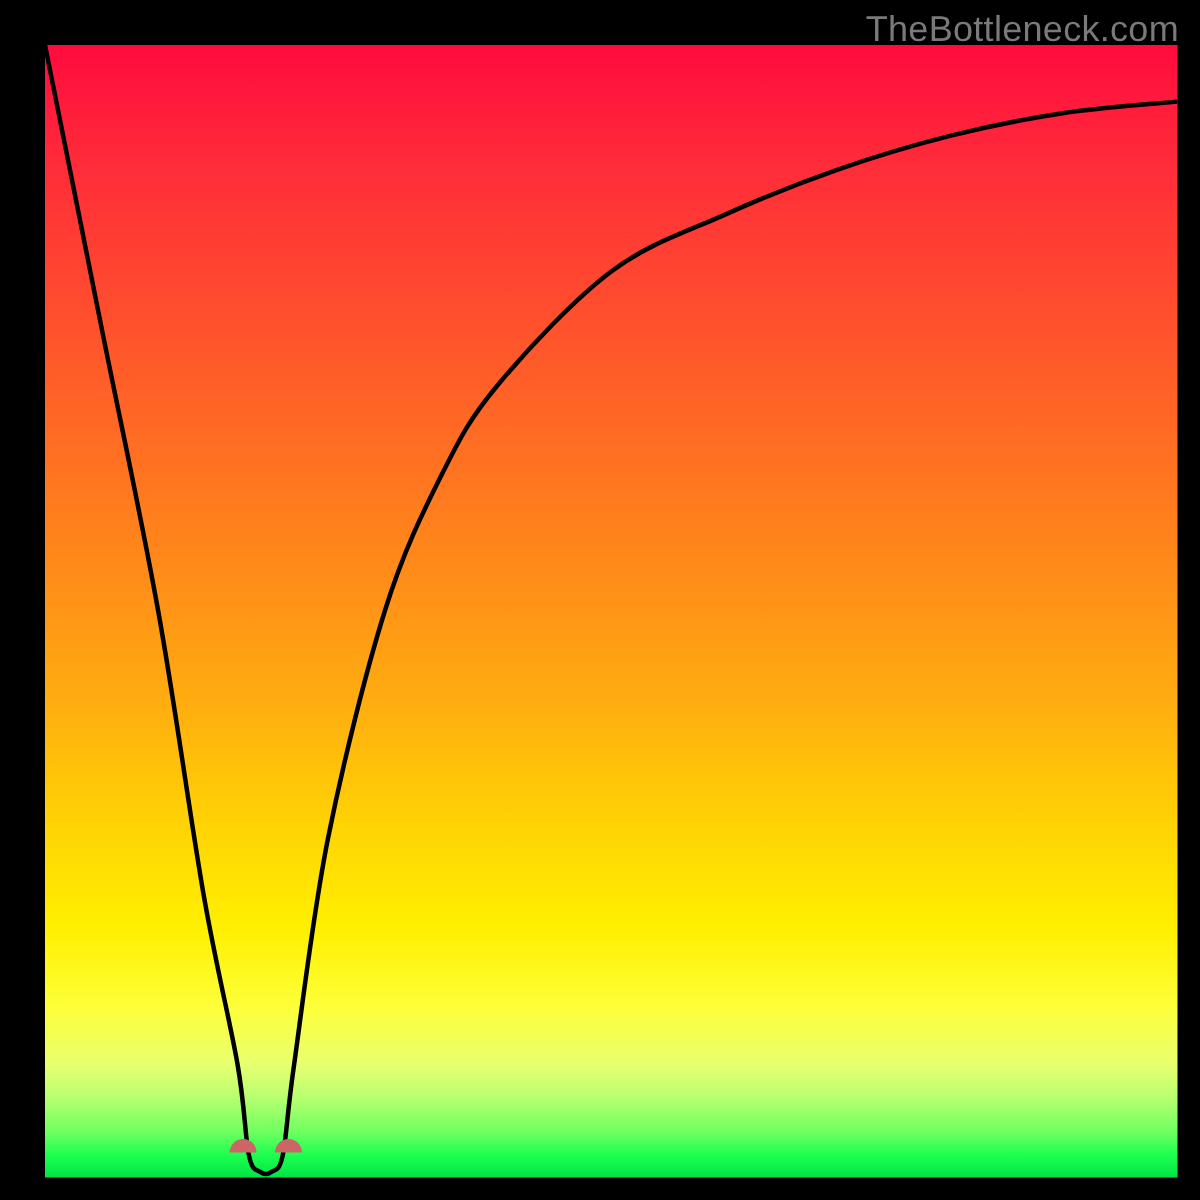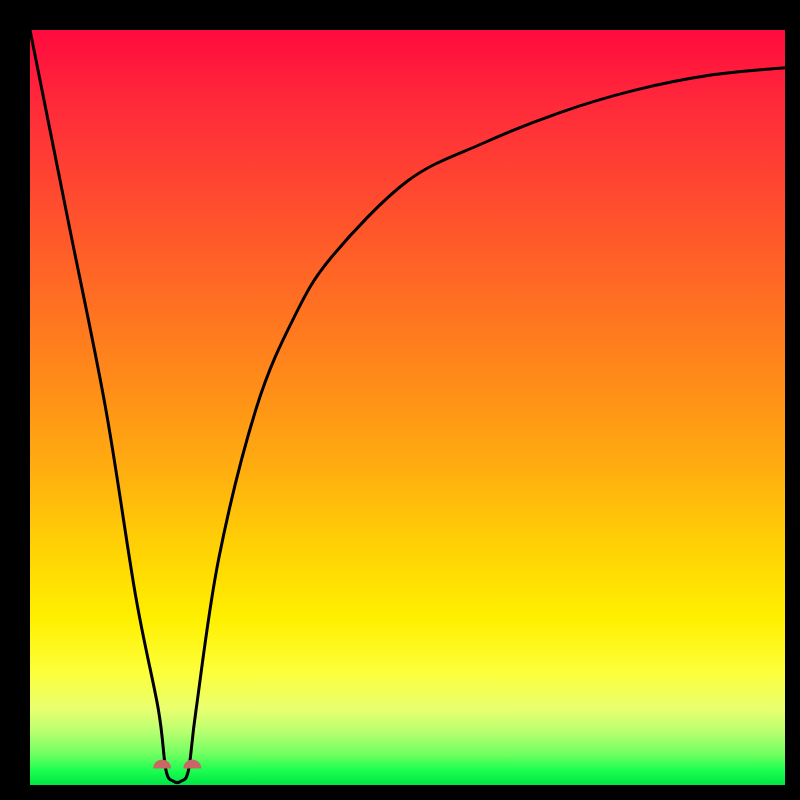--- a/index.html
+++ b/index.html
@@ -56,20 +56,21 @@
     width: 100%; height: 100%;
   }
   .marker {
     fill: #cc6666;
   }
 </style>
 </head>
 <body>
 
 <div class="stage">
+  <div class="watermark">TheBottleneck.com</div>
 
   <div class="plot-area">
     <svg class="curve" viewBox="0 0 755 755" preserveAspectRatio="none">
       <g id="curve-group">
           <path d="M 0.00 0.00 C 6.29 31.46, 25.17 125.83, 37.75 188.75 C 50.33 251.67, 64.17 314.58, 75.50 377.50 C 86.83 440.42, 96.89 515.92, 105.70 566.25 C 114.51 616.58, 123.32 650.56, 128.35 679.50 C 133.38 708.44, 133.38 727.95, 135.90 739.90 C 138.42 751.85, 140.93 749.34, 143.45 751.23 C 145.97 753.11, 148.48 753.11, 151.00 751.23 C 153.52 749.34, 156.03 751.85, 158.55 739.90 C 161.07 727.95, 161.07 714.73, 166.10 679.50 C 171.13 644.27, 178.68 578.83, 188.75 528.50 C 198.82 478.17, 213.92 417.77, 226.50 377.50 C 239.08 337.23, 251.67 312.07, 264.25 286.90 C 276.83 261.73, 283.13 249.15, 302.00 226.50 C 320.88 203.85, 352.33 169.88, 377.50 151.00 C 402.67 132.13, 427.83 124.58, 453.00 113.25 C 478.17 101.92, 503.33 91.86, 528.50 83.05 C 553.67 74.24, 578.83 66.69, 604.00 60.40 C 629.17 54.11, 654.33 49.08, 679.50 45.30 C 704.67 41.53, 742.42 39.01, 755.00 37.75" fill="none" stroke="#000000" stroke-width="3" stroke-linecap="round"></path>
         </g>
       <g id="marker-group">
           <path d="M 123.1 738.4 A 9 9 0 0 1 141.1 738.4 Z" class="marker" fill="#cc6666"></path>
           <path d="M 153.3 738.4 A 9 9 0 0 1 171.3 738.4 Z" class="marker" fill="#cc6666"></path>
         </g>

